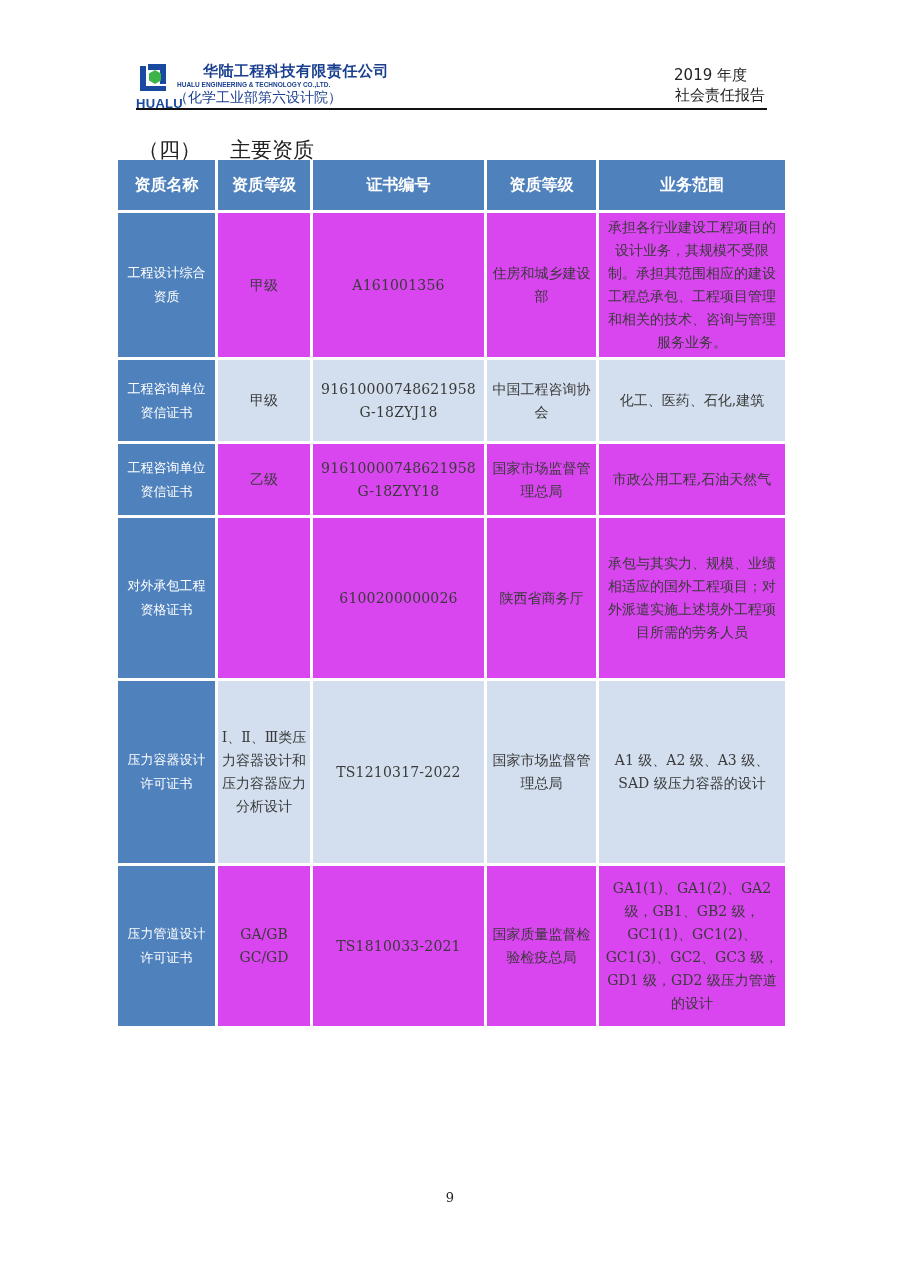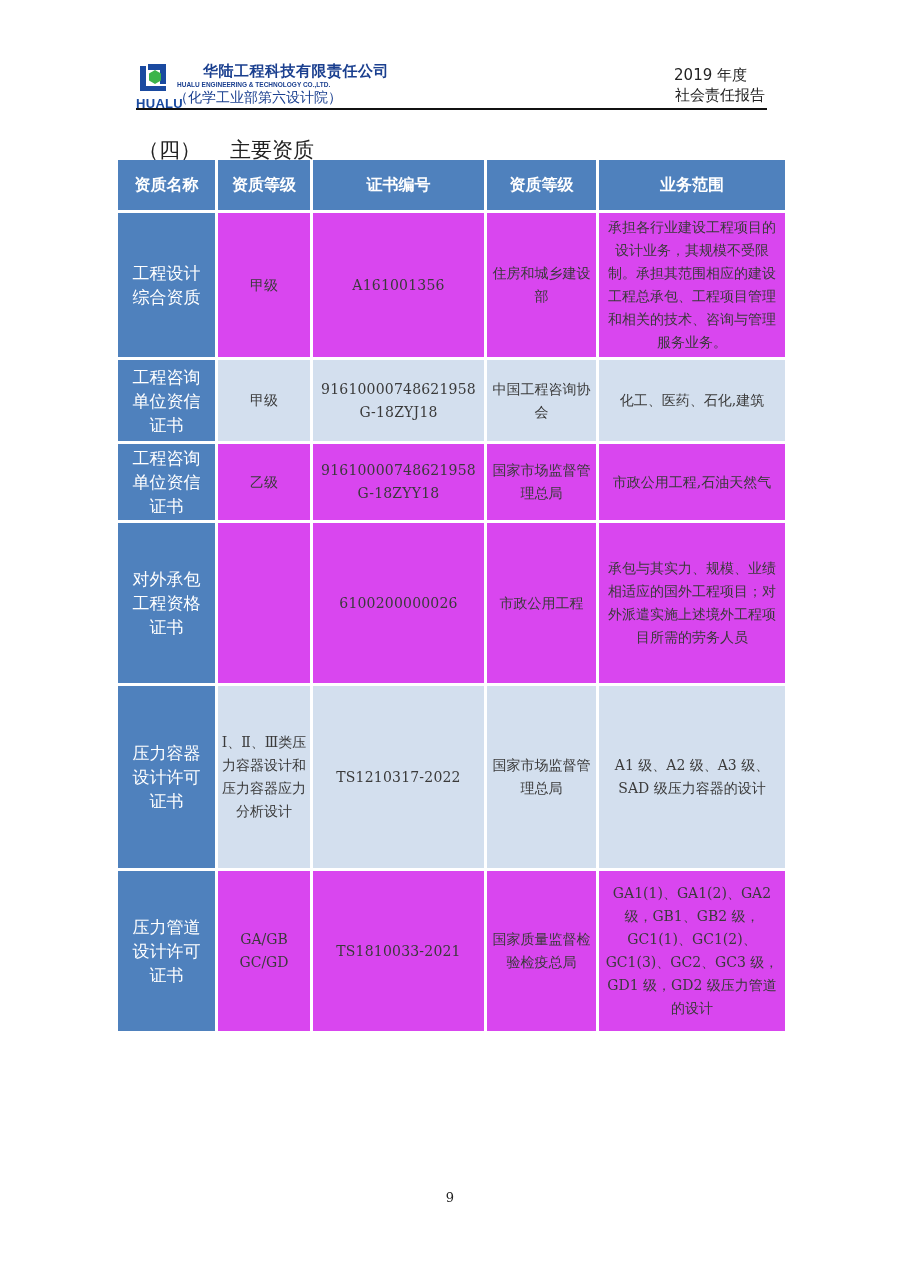--- a/index.html
+++ b/index.html
@@ -23,21 +23,21 @@
   .section-title .num { display: inline-block; width: 92px; }
   table.q { position: absolute; left: 115px; top: 157px; width: 670px;
             border-collapse: separate; border-spacing: 3px; margin: 0;
             table-layout: fixed; }
   table.q th { background: #4f81bd; color: #fff; font-weight: bold; font-size: 16px;
                height: 50px; text-align: center; vertical-align: middle; padding: 0; }
   table.q td { text-align: center; vertical-align: middle; font-size: 14px; line-height: 23px;
                padding: 2px 3px; color: #3a3a3a;
                font-family: "DejaVu Serif", "Liberation Serif", serif; }
   table.q td.name { background: #4f81bd; color: #fff; font-family: "DejaVu Sans", sans-serif;
-                    font-size: 17px; line-height: 24px; padding: 2px 8px; }
+                    font-size: 13px; line-height: 24px; padding: 2px 8px; }
   table.q tr.dark td:not(.name) { background: #d946ef; }
   table.q tr.light td:not(.name) { background: #d3dfee; }
   td.code { font-size: 13.5px; letter-spacing: 0.2px; }
   td.scope { padding: 2px 6px !important; }
   .page-num { position: absolute; left: 0; width: 900px; top: 1190px; text-align: center;
               font-size: 13px; color: #222; font-family: "DejaVu Serif", serif; }
 </style>
 </head>
 <body>
 
@@ -98,21 +98,21 @@
       <td class="name">工程咨询单位资信证书</td>
       <td>乙级</td>
       <td class="code" style="word-break:break-all">91610000748621958G-18ZYY18</td>
       <td>国家市场监督管理总局</td>
       <td class="scope">市政公用工程,石油天然气</td>
     </tr>
     <tr class="dark" style="height:160px">
       <td class="name">对外承包工程资格证书</td>
       <td></td>
       <td class="code">6100200000026</td>
-      <td>市政公用工程</td>
+      <td>陕西省商务厅</td>
       <td class="scope">承包与其实力、规模、业绩相适应的国外工程项目；对外派遣实施上述境外工程项目所需的劳务人员</td>
     </tr>
     <tr class="light" style="height:182px">
       <td class="name">压力容器设计许可证书</td>
       <td>Ⅰ、Ⅱ、Ⅲ类压力容器设计和压力容器应力分析设计</td>
       <td class="code">TS1210317-2022</td>
       <td>国家市场监督管理总局</td>
       <td class="scope">A1 级、A2 级、A3 级、SAD 级压力容器的设计</td>
     </tr>
     <tr class="dark" style="height:160px">

